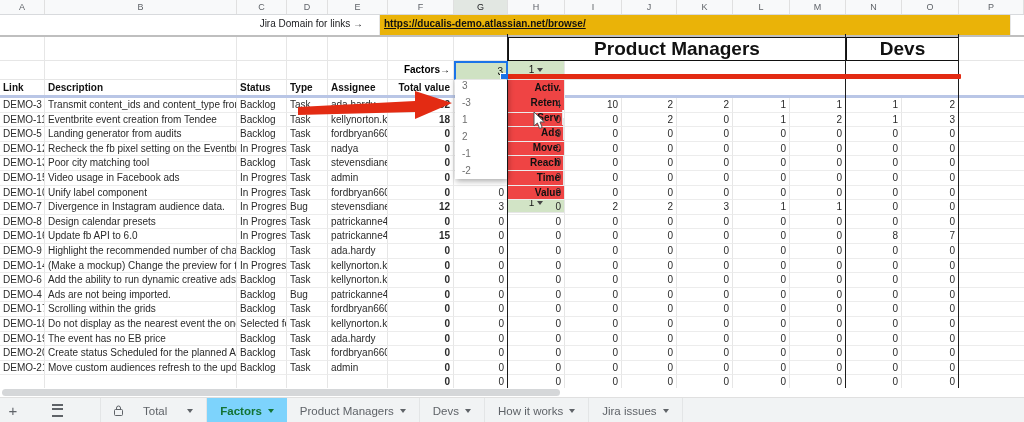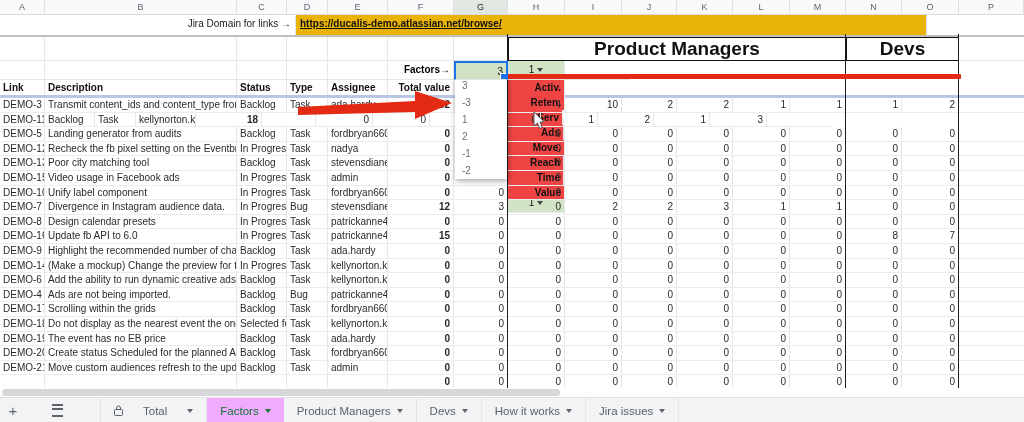--- a/index.html
+++ b/index.html
@@ -13,21 +13,21 @@
   .cF{width:66px}.cG{width:54px}.cH{width:57px}.cI{width:57px}.cJ{width:55px}
   .cK{width:56px}.cL{width:57px}.cM{width:56px}.cN{width:56px}.cO{width:57px}.cP{width:65px;border-right:none}
   
   #colhead{height:14px;background:#f8f9fa;border-bottom:1px solid #d8dadd;}
   #colhead .c{display:flex;align-items:center;justify-content:center;font-size:9px;color:#5f6368;
               background:#f8f9fa;border-right:1px solid #e0e0e0;padding:0;}
   #colhead .sel{background:#e2e7e2;color:#202124;}
   
   #row1{height:20px;border-bottom:2px solid #bfbfbf;}
   #row1 .c{line-height:18px;}
-  .lbl-merge{width:296px;text-align:right;padding-right:4px;color:#202124;}
+  .lbl-merge{width:380px;text-align:right;padding-right:16px;color:#202124;}
   .url-merge{width:631px;background:#eab308;font-weight:bold;text-decoration:underline;color:#111;padding-left:4px;}
   
   #headingrow{height:24px;}
   #headingrow .c{border-bottom:1px solid #e6e6e6;}
   .groupbox{box-sizing:border-box;flex:none;border:1px solid #111;display:flex;align-items:center;
             justify-content:center;font-weight:bold;font-size:19px;color:#111;overflow:hidden;background:#fff;}
   .gPM{width:338px}.gDV{width:113px}
   
   #factorrow{height:19px;}
   #factorrow .c{border-bottom:1px solid #e6e6e6;line-height:18px;}
@@ -57,21 +57,21 @@
   #hscroll .thumb{position:absolute;left:2px;top:1px;width:558px;height:7px;background:#d5d7d9;border-radius:4px;}
   
   #tabbar{position:absolute;left:0;top:397px;width:1024px;height:25px;background:#f1f3f4;
           border-top:1px solid #e0e0e0;display:flex;align-items:stretch;z-index:50;font-size:11.5px;color:#5f6368;}
   .tbtn{width:26px;display:flex;align-items:center;justify-content:center;font-size:15px;color:#5f6368;cursor:pointer;}
   .bars{width:11px;height:9px;border-top:2px solid #5f6368;border-bottom:2px solid #5f6368;position:relative;}
   .bars::after{content:"";position:absolute;left:0;right:0;top:1.5px;height:2px;background:#5f6368;}
   .tab{display:flex;align-items:center;gap:6px;padding:0 13px;border-right:1px solid #e3e5e6;cursor:pointer;}
   .tab.first{margin-left:30px;border-left:1px solid #e3e5e6;gap:20px;}
   .tab .caret{width:0;height:0;border-left:3.5px solid transparent;border-right:3.5px solid transparent;border-top:4px solid #5f6368;}
-  .tab.active{background:#f0abfc;color:#137333;font-weight:normal;border-right:none;}
+  .tab.active{background:#7dd3fc;color:#137333;font-weight:bold;border-right:none;}
   .tab.active .caret{border-top-color:#137333;}
 </style>
 </head>
 <body>
 
 <div id="app">
 
   <div class="r" id="colhead">
       <div class="c cA">A</div>
       <div class="c cB">B</div>
@@ -193,20 +193,21 @@
         <div class="c num cJ">2</div>
         <div class="c num cK">2</div>
         <div class="c num cL">1</div>
         <div class="c num cM">1</div>
         <div class="c num cN">1</div>
         <div class="c num cO">2</div>
         <div class="c cP"></div>
       </div>
       <div class="r drow">
         <div class="c cA">DEMO-11</div>
+        <div class="c cB">Eventbrite event creation from Tendee</div>
         <div class="c cC">Backlog</div>
         <div class="c cD">Task</div>
         <div class="c cE">kellynorton.kelly</div>
         <div class="c cF num bold">18</div>
         <div class="c cG num"></div>
         <div class="c num cH">0</div>
         <div class="c num cI">0</div>
         <div class="c num cJ">2</div>
         <div class="c num cK">0</div>
         <div class="c num cL">1</div>

